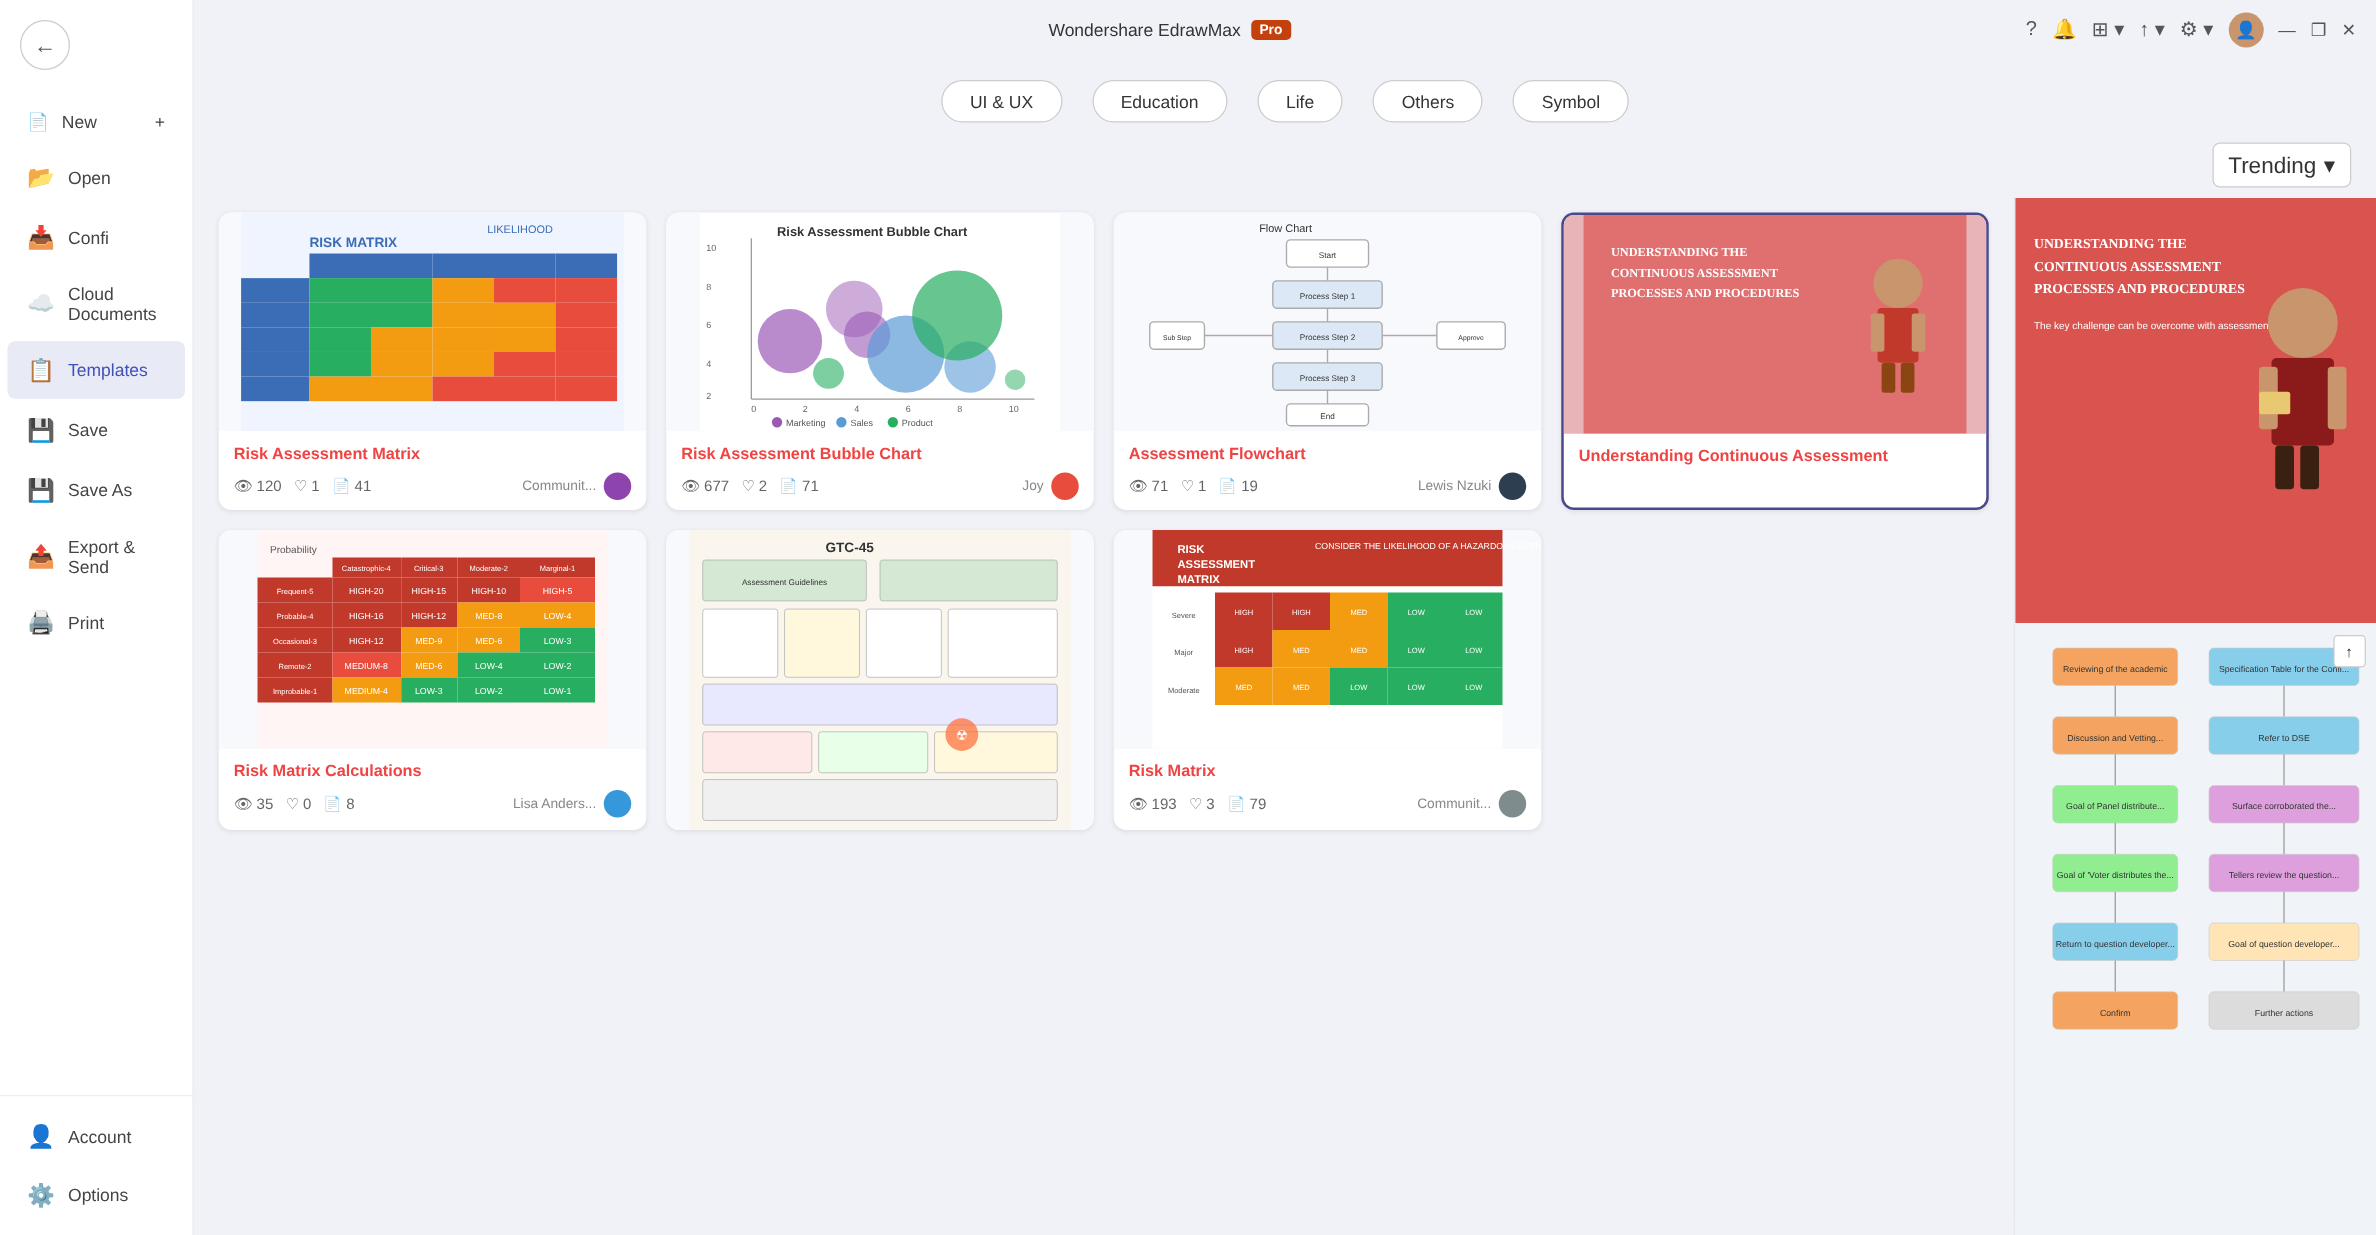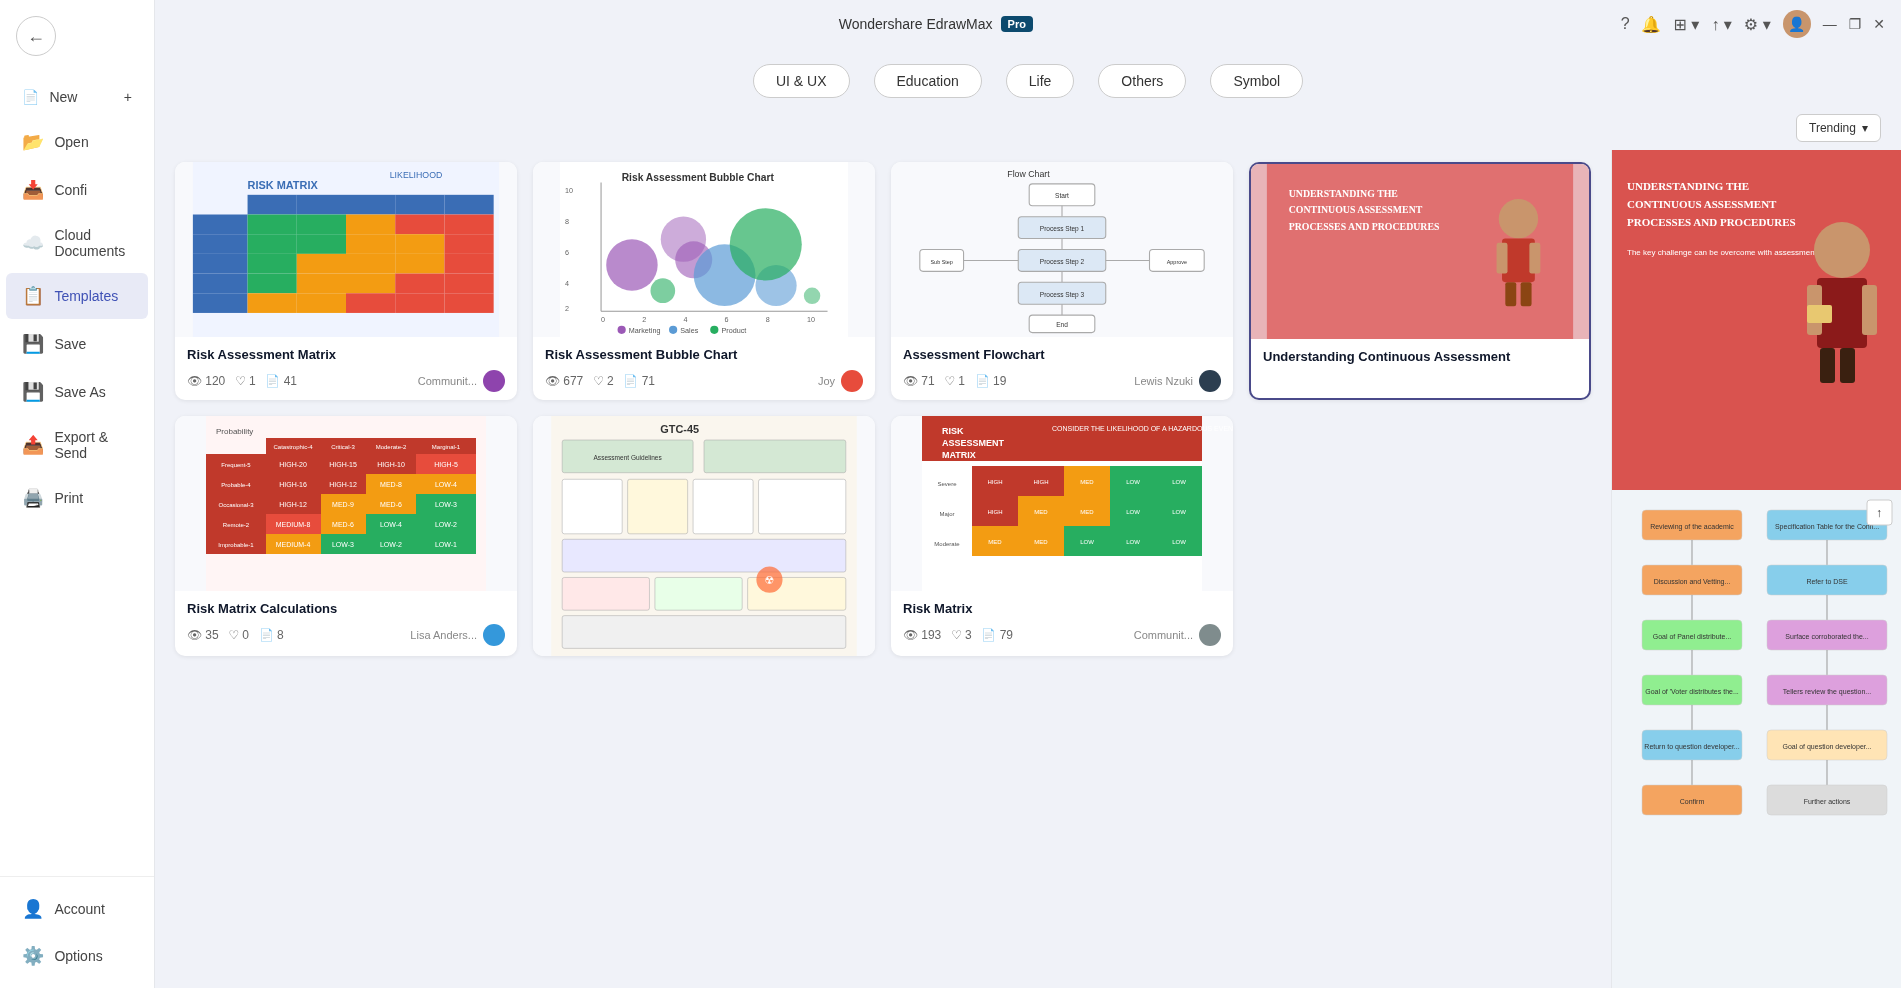--- a/index.html
+++ b/index.html
@@ -70,21 +70,21 @@
     }
     .titlebar-center {
       display: flex;
       align-items: center;
       gap: 8px;
       font-size: 14px;
       color: #333;
       font-weight: 500;
     }
     .pro-badge {
-      background: #0c4a6e;
+      background: #c2410c;
       color: #fff;
       font-size: 11px;
       padding: 2px 7px;
       border-radius: 4px;
       font-weight: 600;
     }
     .titlebar-right {
       display: flex;
       align-items: center;
       gap: 12px;
@@ -133,21 +133,21 @@
       padding: 8px 20px;
       background: #f0f2f8;
     }
     .sort-dropdown {
       display: flex; align-items: center; gap: 6px;
       background: #fff;
       border: 1px solid #ccc;
       border-radius: 6px;
       padding: 6px 12px;
       cursor: pointer;
-      font-size: 12px;
+      font-size: 18px;
       color: #333;
     }
 
     
     .grid-container {
       flex: 1;
       overflow-y: auto;
       padding: 12px 20px;
       display: grid;
       grid-template-columns: repeat(4, 1fr);
@@ -171,21 +171,21 @@
       overflow: hidden;
       background: #f8f9fc;
     }
     .card-img svg { width: 100%; height: 100%; }
     .card-info {
       padding: 10px 12px 8px;
     }
     .card-title {
       font-size: 13px;
       font-weight: 600;
-      color: #0f172a;
+      color: #ef4444;
       margin-bottom: 8px;
     }
     .card-meta {
       display: flex;
       align-items: center;
       justify-content: space-between;
       font-size: 12px;
       color: #666;
     }
     .card-stats {

